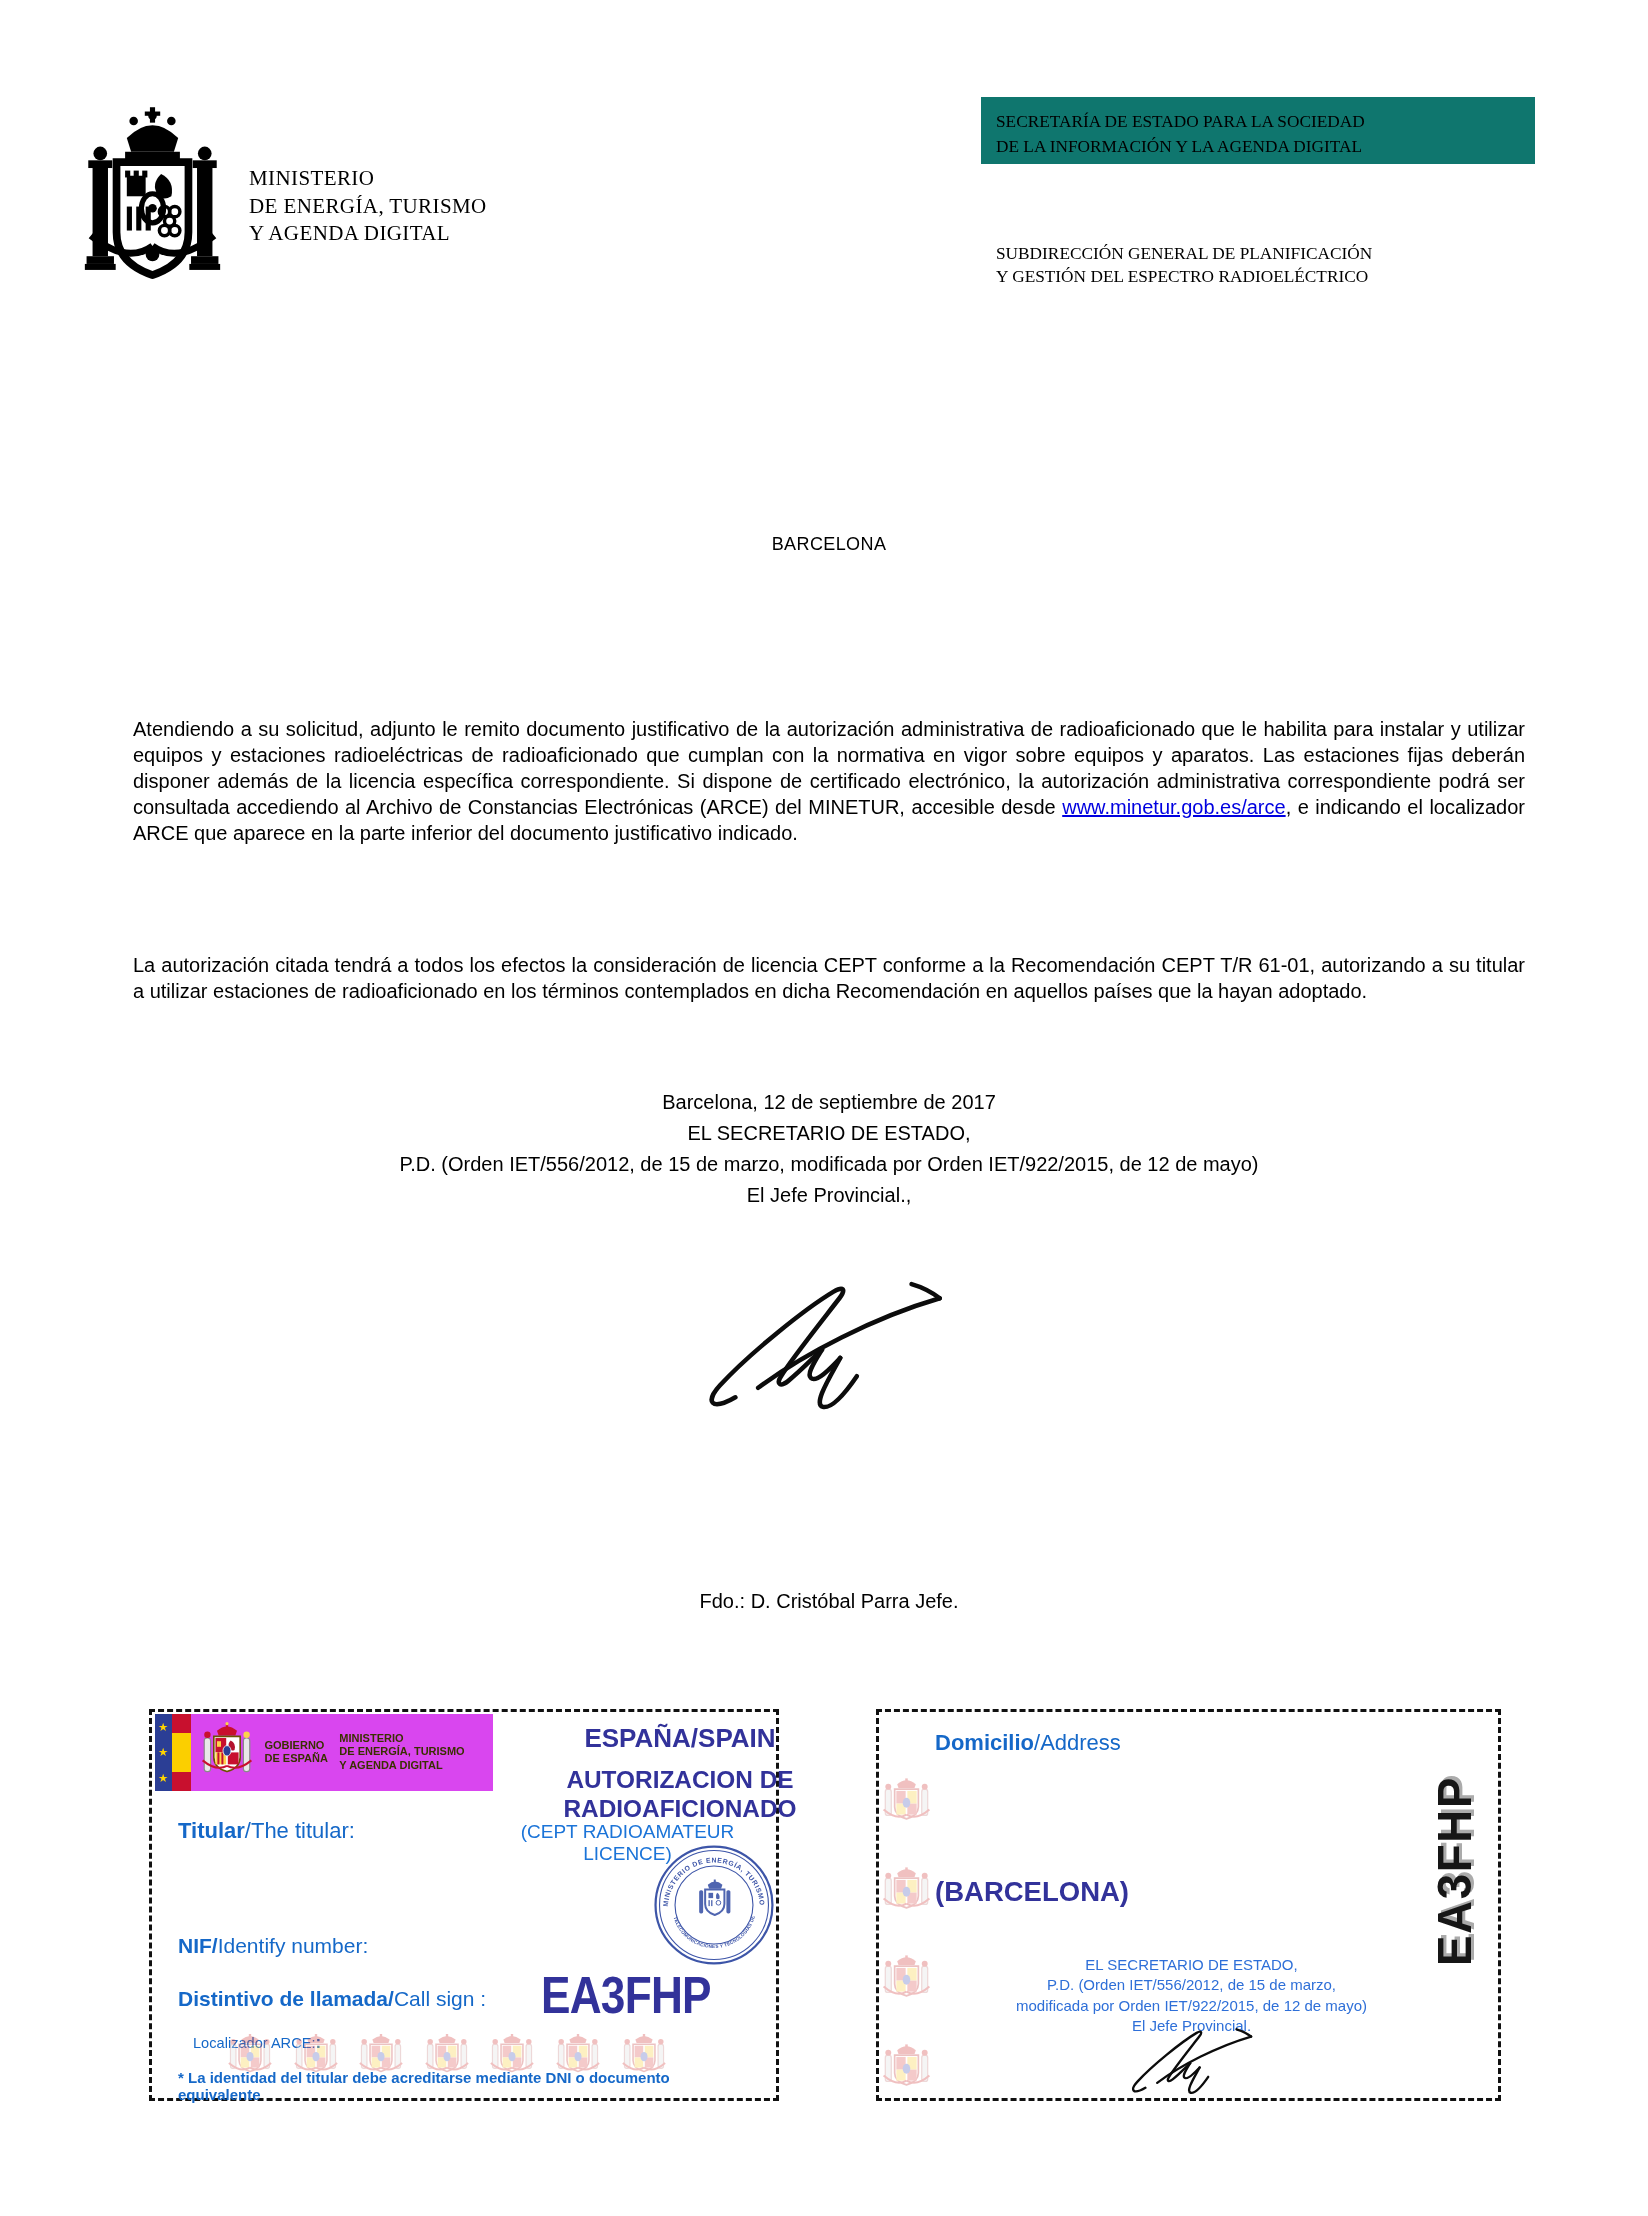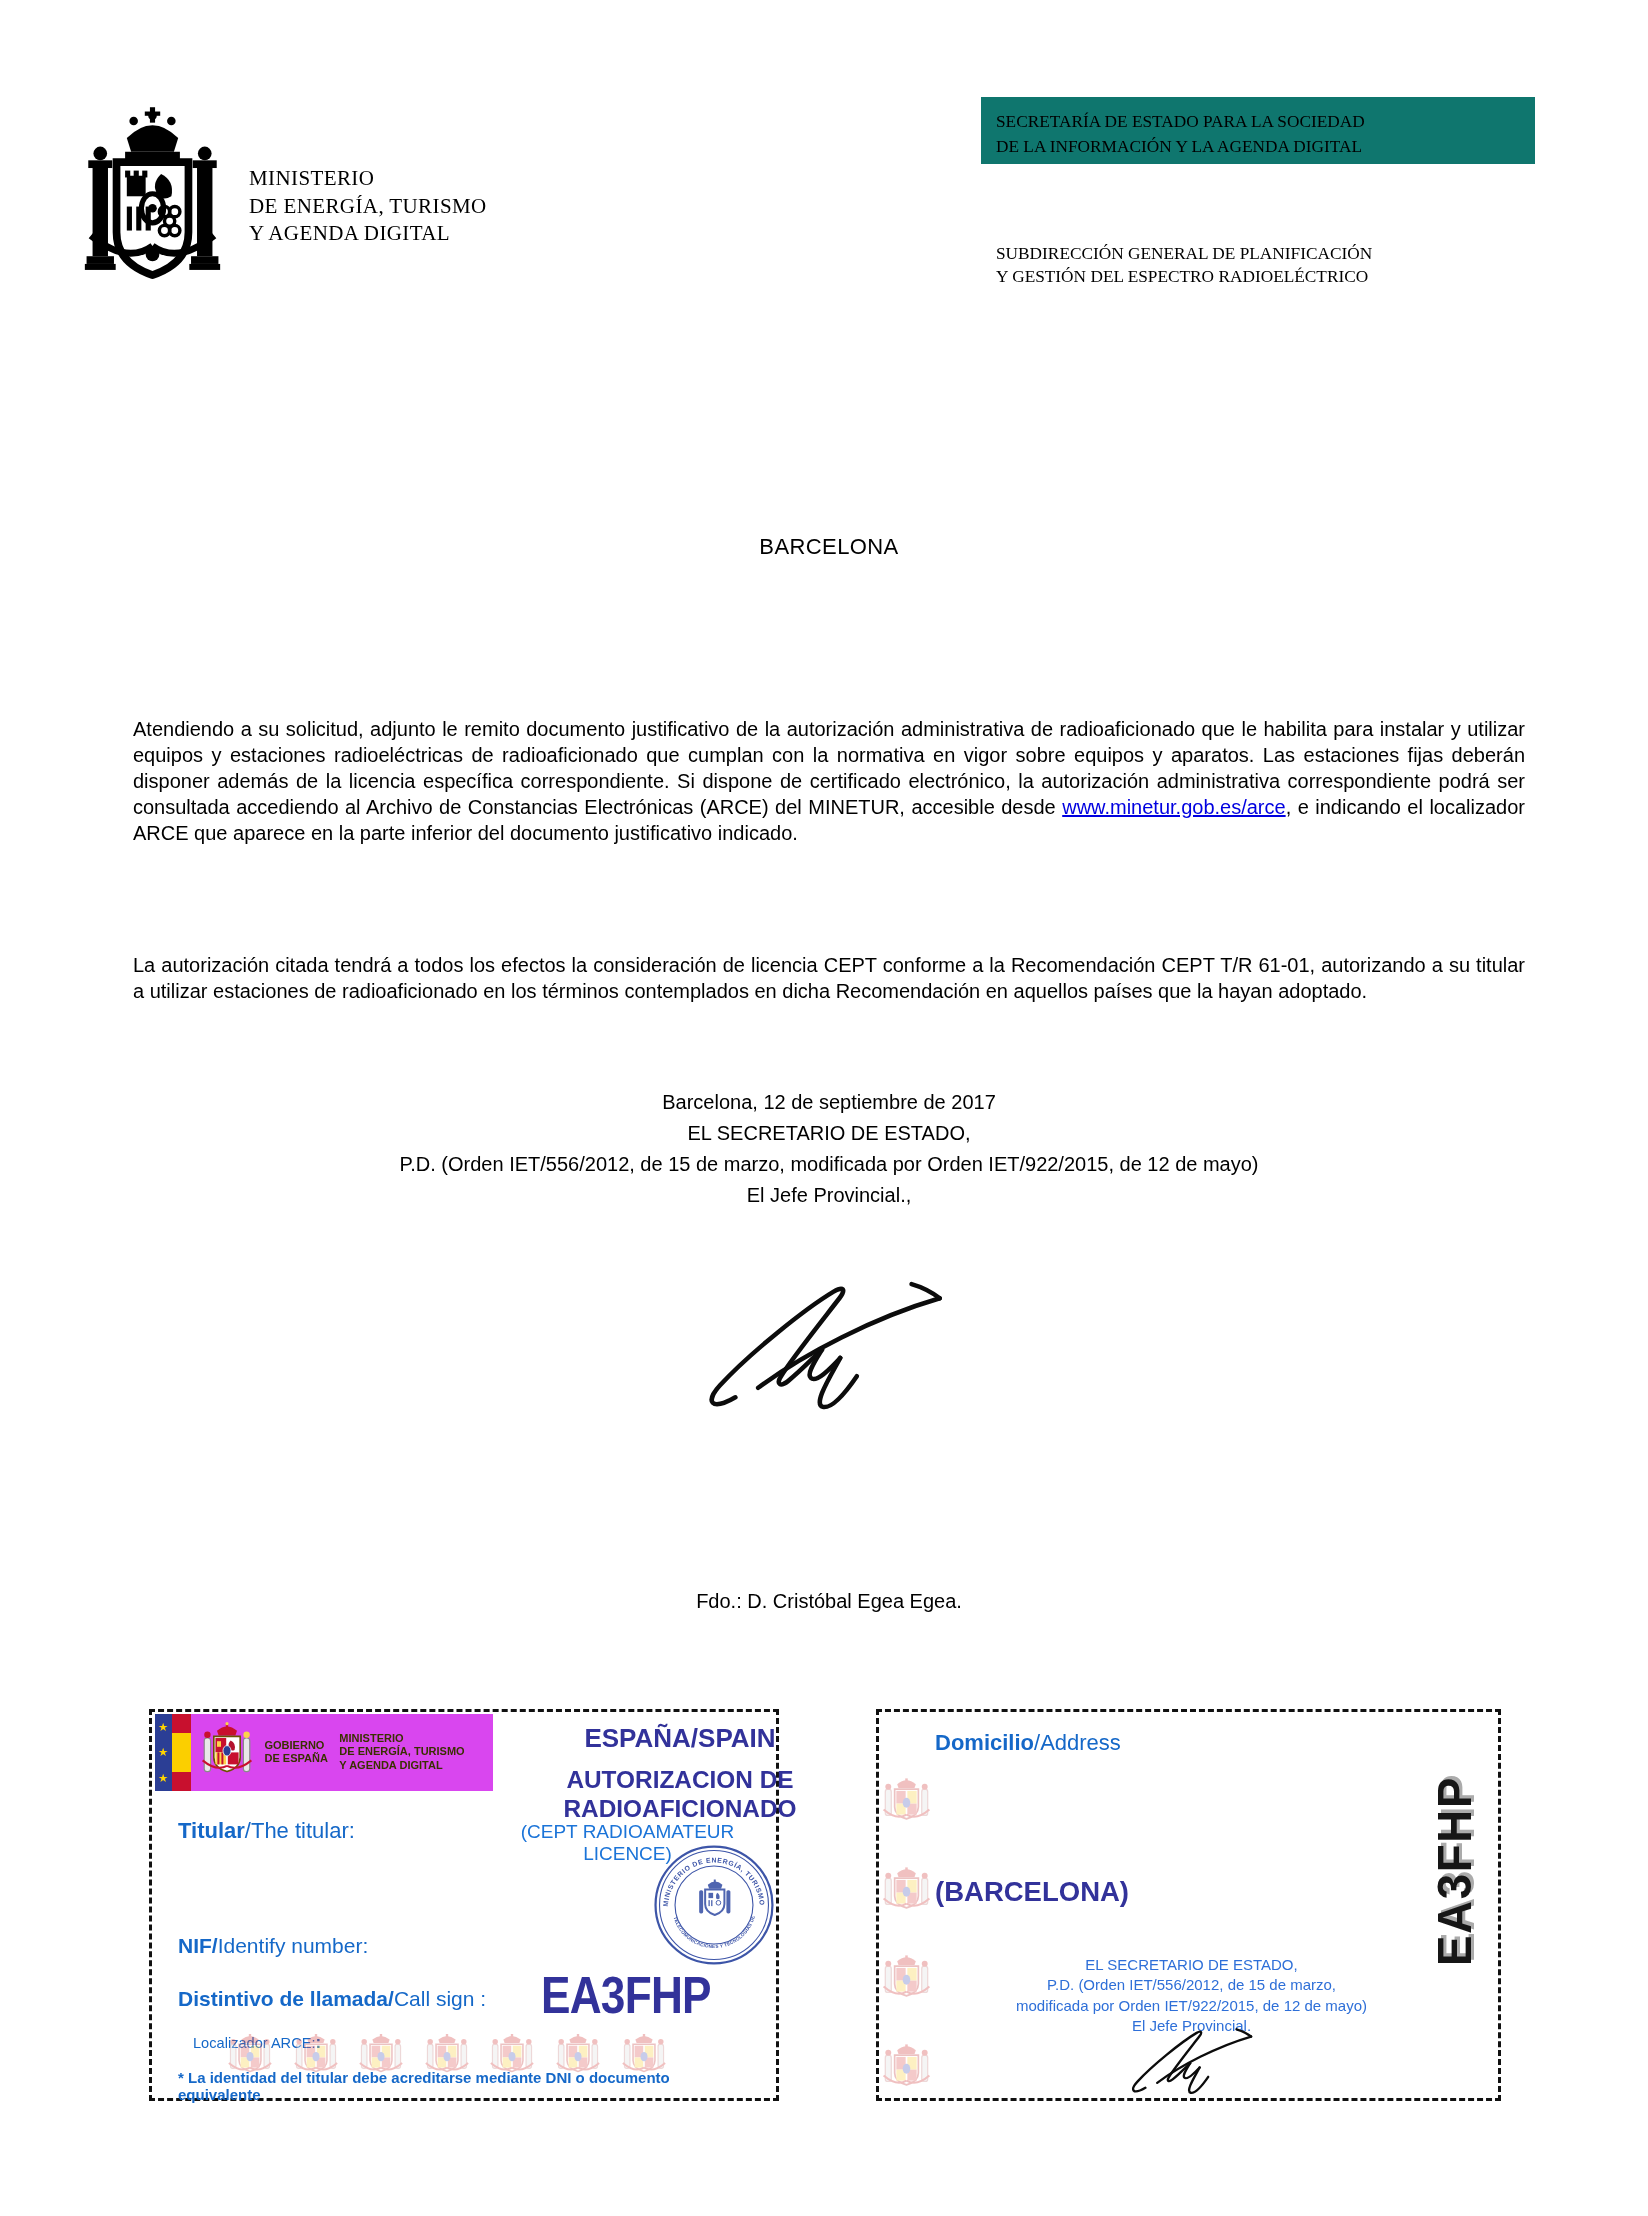--- a/index.html
+++ b/index.html
@@ -8,21 +8,21 @@
   
   .ministry-name{font-family:"Liberation Serif",serif;font-size:21px;line-height:27.5px;letter-spacing:0.4px;color:#000;}
   .sec-box{background:#0f766e;width:554px;height:67px;padding:13.3px 0 0 15px;box-sizing:border-box;}
   .sec-box div,.subdir div{font-family:"Liberation Serif",serif;font-size:17.3px;line-height:24.4px;transform-origin:left top;}
   .subdir div{line-height:23px;}
   
   .body-par{width:1392px;font-size:20px;line-height:26px;text-align:justify;}
   .center-col{width:1392px;text-align:center;}
   .date-block div{font-size:20px;line-height:31px;}
   a.arce-link{color:#0000e0;text-decoration:underline;}
-  .city-heading{font-size:22px;letter-spacing:0.4px;}
+  .city-heading{font-size:18px;letter-spacing:0.4px;}
   .fdo{font-size:20px;}
   
   .card{position:absolute;border:3.5px dashed #111;box-sizing:border-box;background:#fff;}
   .banner{display:flex;height:77px;width:338px;overflow:hidden;}
   .eu-strip{width:17px;background:#2b3e95;display:flex;flex-direction:column;justify-content:space-around;align-items:center;color:#ffd400;font-size:11.5px;}
   .flag-strip{width:19.5px;background:linear-gradient(#c8102e 0 25%,#fbcf00 25% 75%,#c8102e 75% 100%);}
   .yellow-field{flex:1;background:#d946ef;display:flex;align-items:center;gap:11.5px;padding-left:9.8px;}
   .logo-text{font-size:11px;line-height:13.7px;font-weight:700;color:#3a3000;}
   .logo-text.reg{font-weight:700;}
   .navy{color:#32329a;}
@@ -169,21 +169,21 @@
     <div>Barcelona, 12 de septiembre de 2017</div>
     <div>EL SECRETARIO DE ESTADO,</div>
     <div>P.D. (Orden IET/556/2012, de 15 de marzo, modificada por Orden IET/922/2015, de 12 de mayo)</div>
     <div>El Jefe Provincial.,</div>
   </div>
 
   <svg class="abs" style="left:696px;top:1270px" width="257" height="151" viewBox="0 0 580 340">
       <use href="#sig"></use>
     </svg>
 
-  <div class="abs center-col fdo" style="left:133px;top:1590px">Fdo.: D. Cristóbal Egea Egea.</div>
+  <div class="abs center-col fdo" style="left:133px;top:1590px">Fdo.: D. Cristóbal Parra Jefe.</div>
 
   <div class="card" style="left:149px;top:1709px;width:630px;height:392px">
 
     <div class="abs banner" style="left:2.7px;top:1.8px">
       <div class="eu-strip">
         <span>★</span>
         <span>★</span>
         <span>★</span>
       </div>
       <div class="flag-strip"></div>

